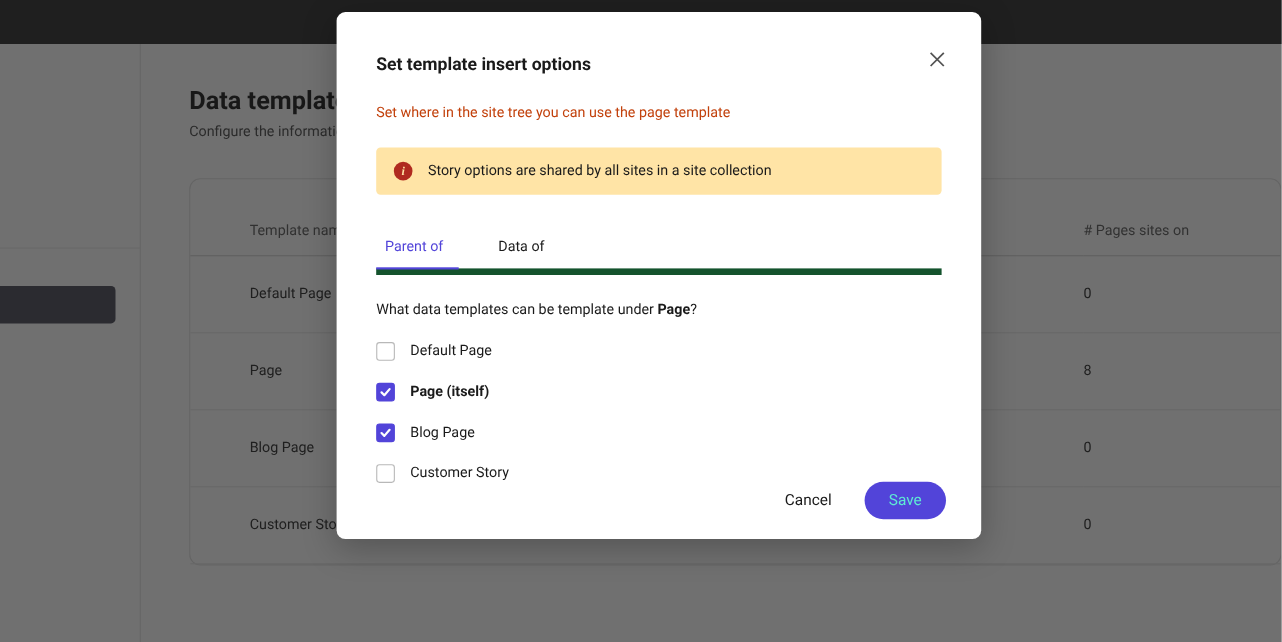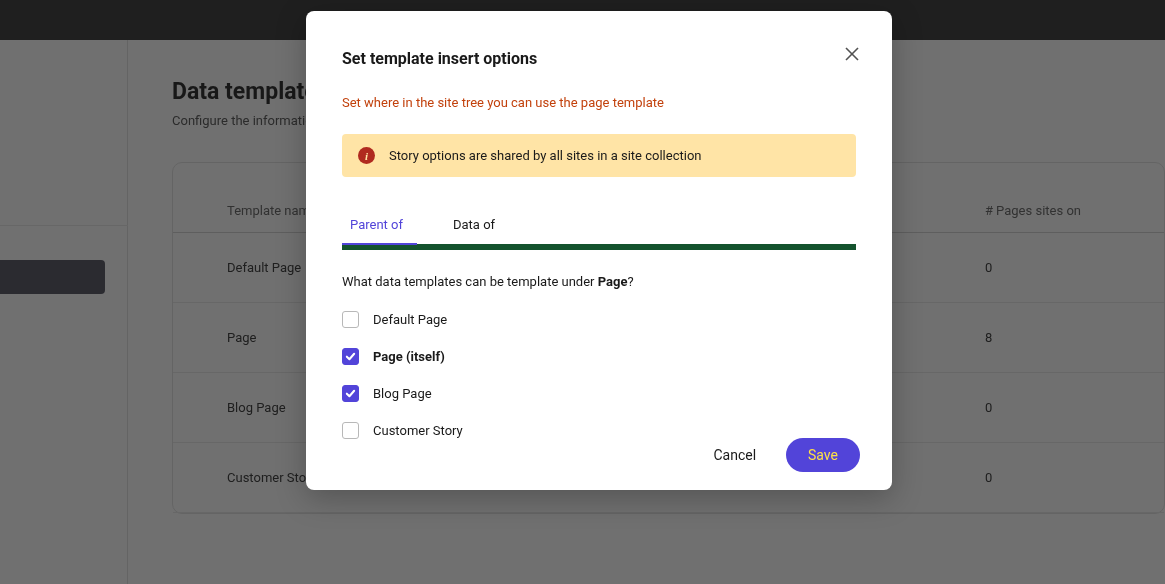--- a/index.html
+++ b/index.html
@@ -272,21 +272,21 @@
       background: transparent;
       border: none;
       font-size: 14px;
       color: #1a1a1a;
       cursor: pointer;
       padding: 8px 4px;
     }
     .btn-save {
       background: #5244d9;
       border: none;
-      color: #fde047;
+      color: #5eead4;
       font-size: 14px;
       padding: 9px 22px;
       border-radius: 20px;
       cursor: pointer;
     }
   </style>
 </head>
 <body>
 
 <div class="page-bg">

